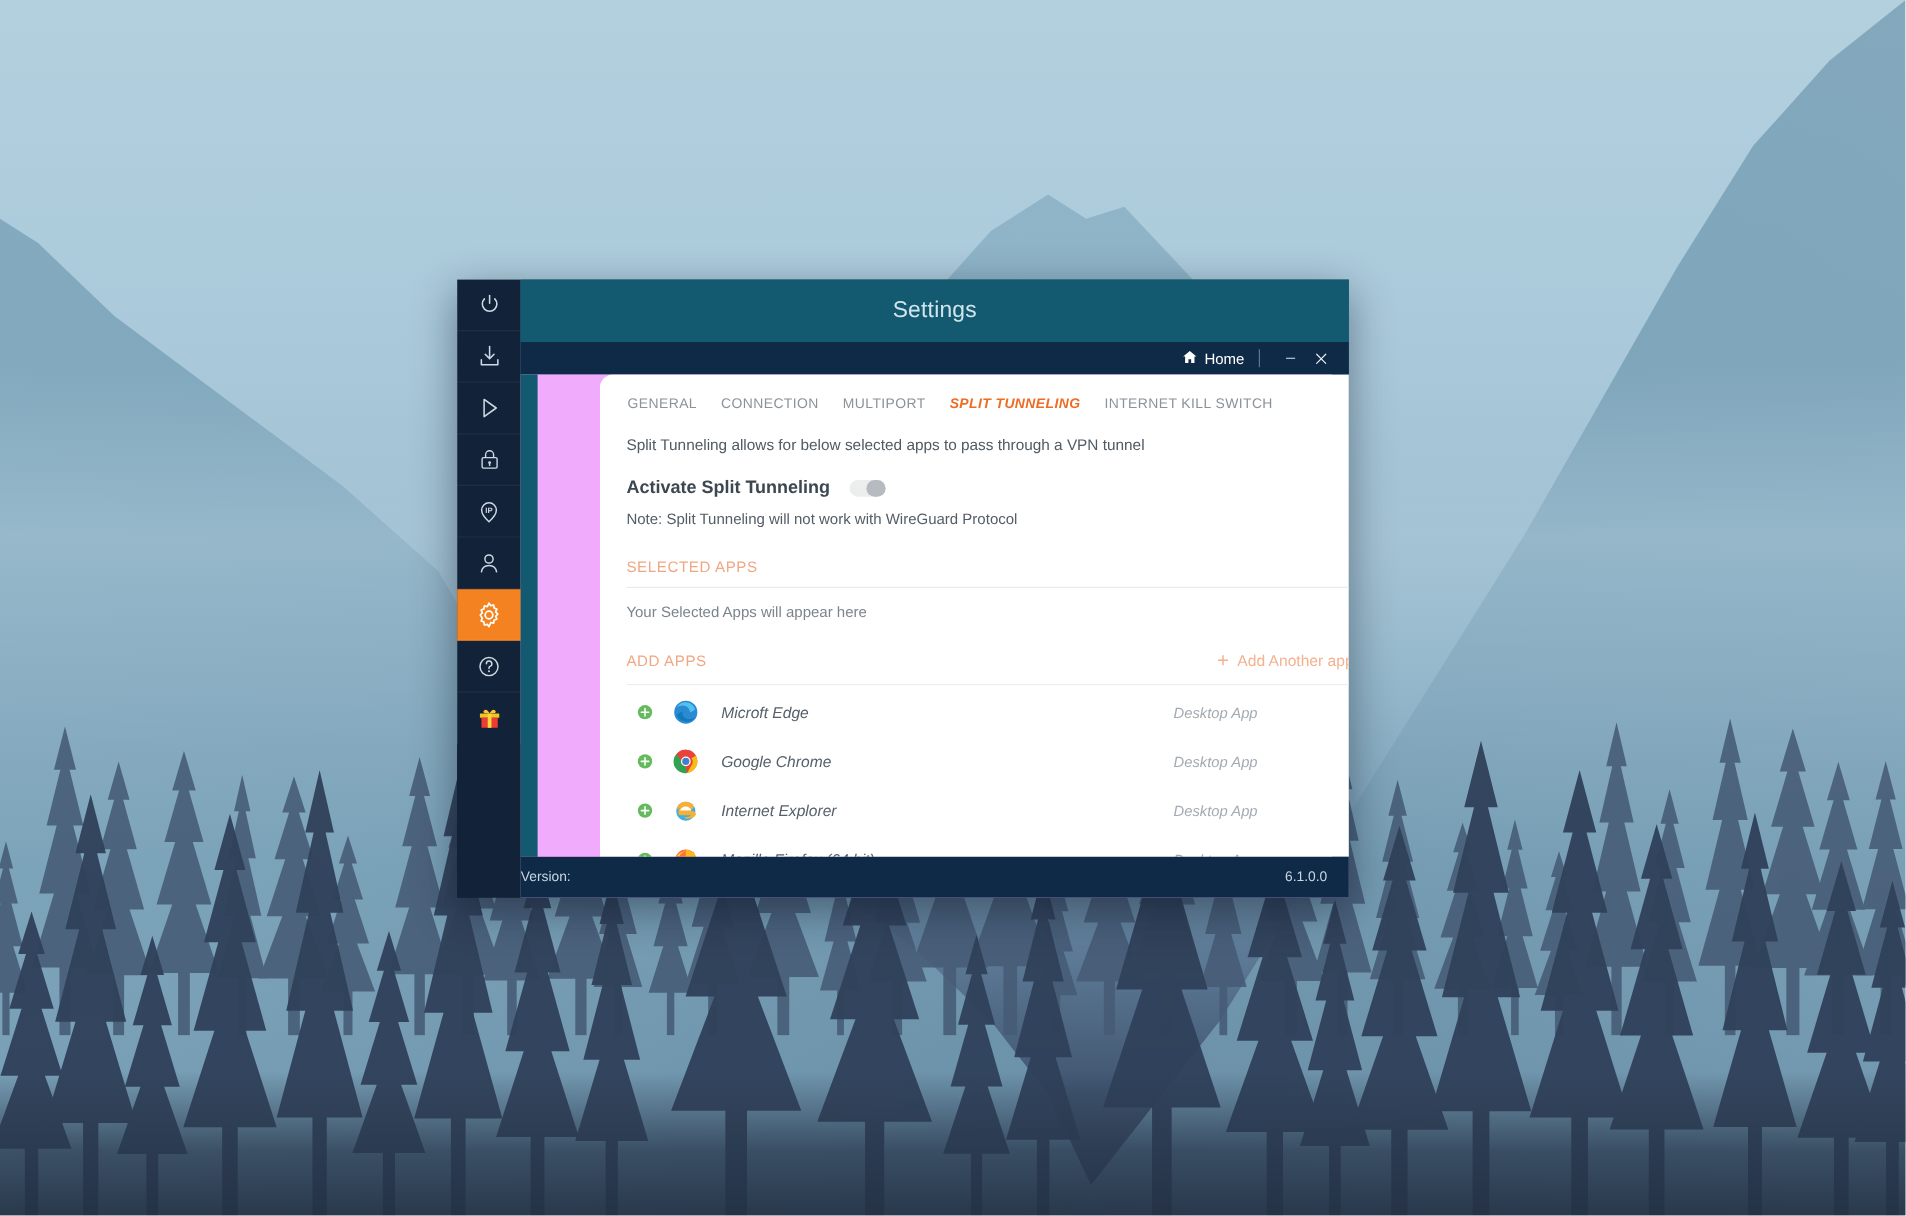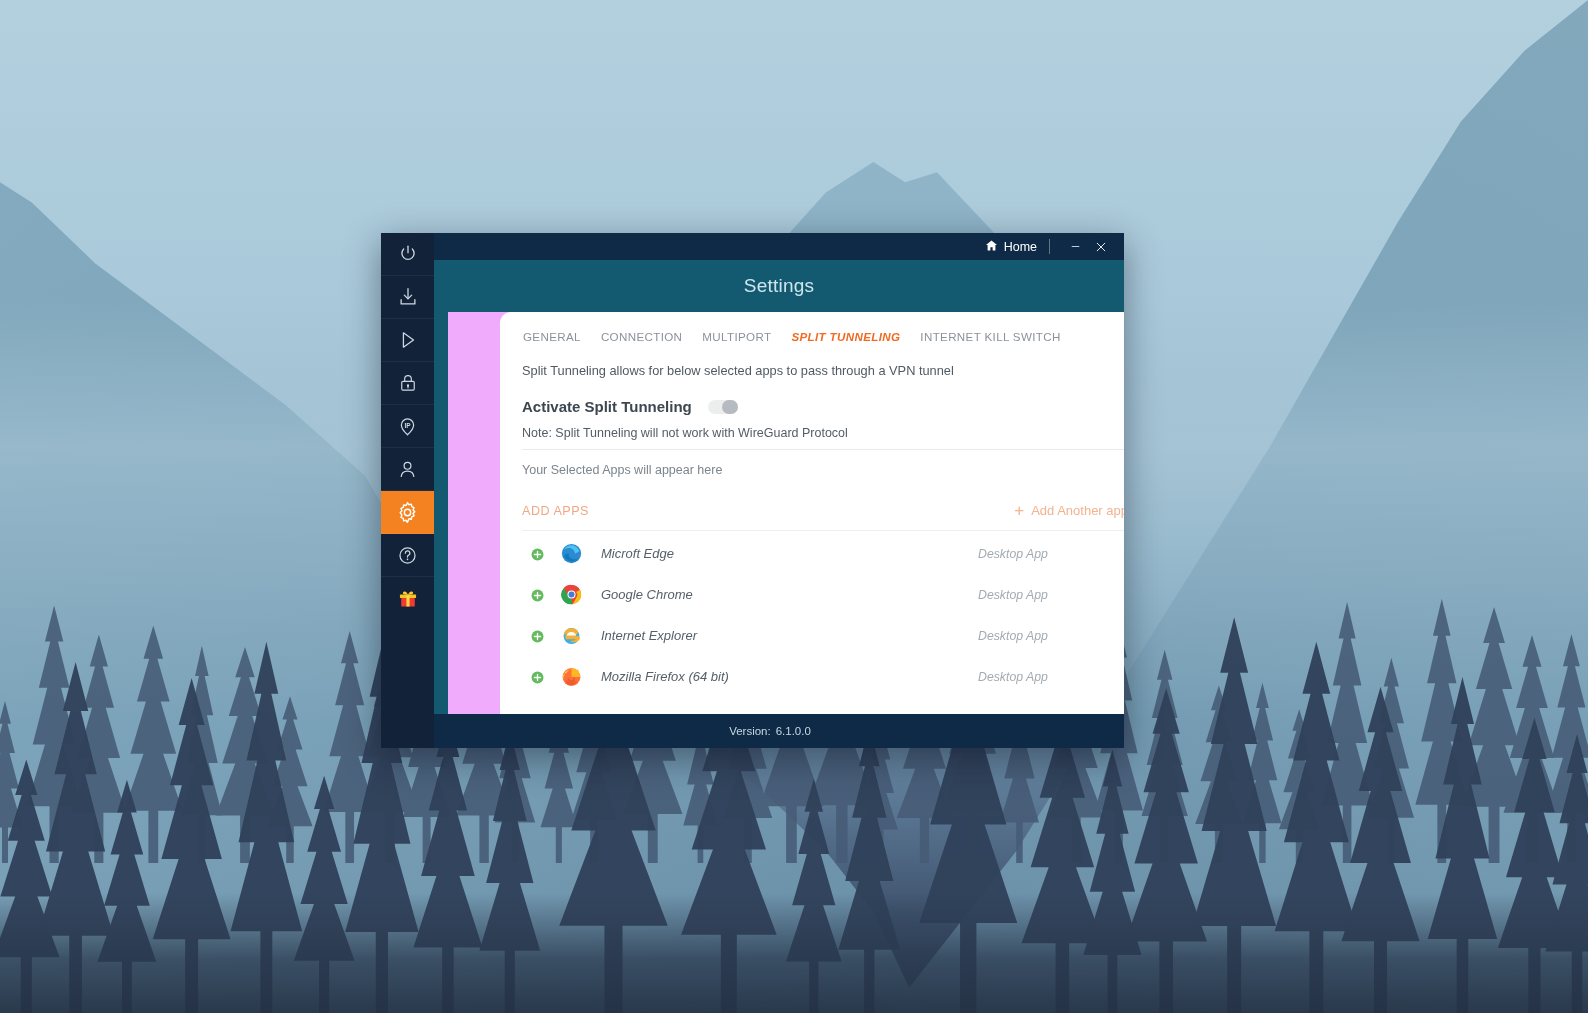--- a/index.html
+++ b/index.html
@@ -153,21 +153,21 @@
     overflow: hidden;
   }
   
   #gutter-left  { position: absolute; left: 0;  top: 0; bottom: 34px; width: 14px; background: #13596f; }
   #gutter-right { position: absolute; right: 0; top: 0; bottom: 34px; width: 14px; background: #13596f; }
 
   
   #footer {
     height: 34px;
     background: #0e2a46;
-    display: flex; align-items: center; justify-content: center;
+    display: flex; align-items: center; justify-content: space-between;
     padding-right: 18px;
     color: #c9d6e4; font-size: 11.5px;
     position: absolute; left: 0; right: 0; bottom: 0;
   }
   #footer .ver-label { margin-right: 5px; }
 
   
   #tabs {
     display: flex; align-items: baseline; gap: 20px;
     padding-left: 1px;
@@ -401,20 +401,24 @@
           <rect x="3.2" y="7.2" width="17.6" height="3.8" rx=".5" fill="#f6c324"></rect>
           <rect x="4.6" y="11" width="14.8" height="9.2" rx=".5" fill="#ef3b32"></rect>
           <rect x="10.3" y="7.2" width="3.4" height="13" fill="#ffd740"></rect>
         </svg>
       </div>
       <div class="side-spacer"></div>
     </div>
 
     <div id="main">
 
+      <div id="settings-header">
+        <div class="title">Settings</div>
+      </div>
+
       <div id="titlebar">
         <div class="home-btn">
           <span>
             <svg width="13" height="13" viewBox="0 0 24 24" fill="#ffffff">
               <path d="M12 2.6L1.8 11.2h3v10.2h5.1v-6h4.2v6h5.1V11.2h3z"></path>
             </svg>
           </span>
           <span>Home</span>
         </div>
         <div class="tb-divider"></div>
@@ -423,24 +427,20 @@
               <path d="M5 12h14"></path>
             </svg>
         </div>
         <div class="tb-btn close">
           <svg width="14" height="14" viewBox="0 0 24 24" stroke="#e8eef5" stroke-width="1.7" stroke-linecap="round">
               <path d="M5.5 5.5l13 13M18.5 5.5l-13 13"></path>
             </svg>
         </div>
       </div>
 
-      <div id="settings-header">
-        <div class="title">Settings</div>
-      </div>
-
       <div id="body-area">
         <div id="gutter-left"></div>
         <div id="gutter-right"></div>
 
         <div id="card-clip">
           <div id="card">
 
             <div id="tabs">
               <div class="tab">GENERAL</div>
               <div class="tab">CONNECTION</div>
@@ -453,20 +453,21 @@
 
             <div class="activate-row">
               <div class="activate-label">Activate Split Tunneling</div>
               <div class="toggle">
                 <div class="knob"></div>
               </div>
             </div>
 
             <div class="note">Note: Split Tunneling will not work with WireGuard Protocol</div>
 
+            <div class="section-head">SELECTED APPS</div>
             <div class="rule"></div>
             <div class="placeholder-text">Your Selected Apps will appear here</div>
 
             <div class="addapps-row">
               <div class="addapps-label">ADD APPS</div>
               <div class="add-another">
                 <span class="plus">+</span>
                 <span>Add Another app</span>
               </div>
             </div>

